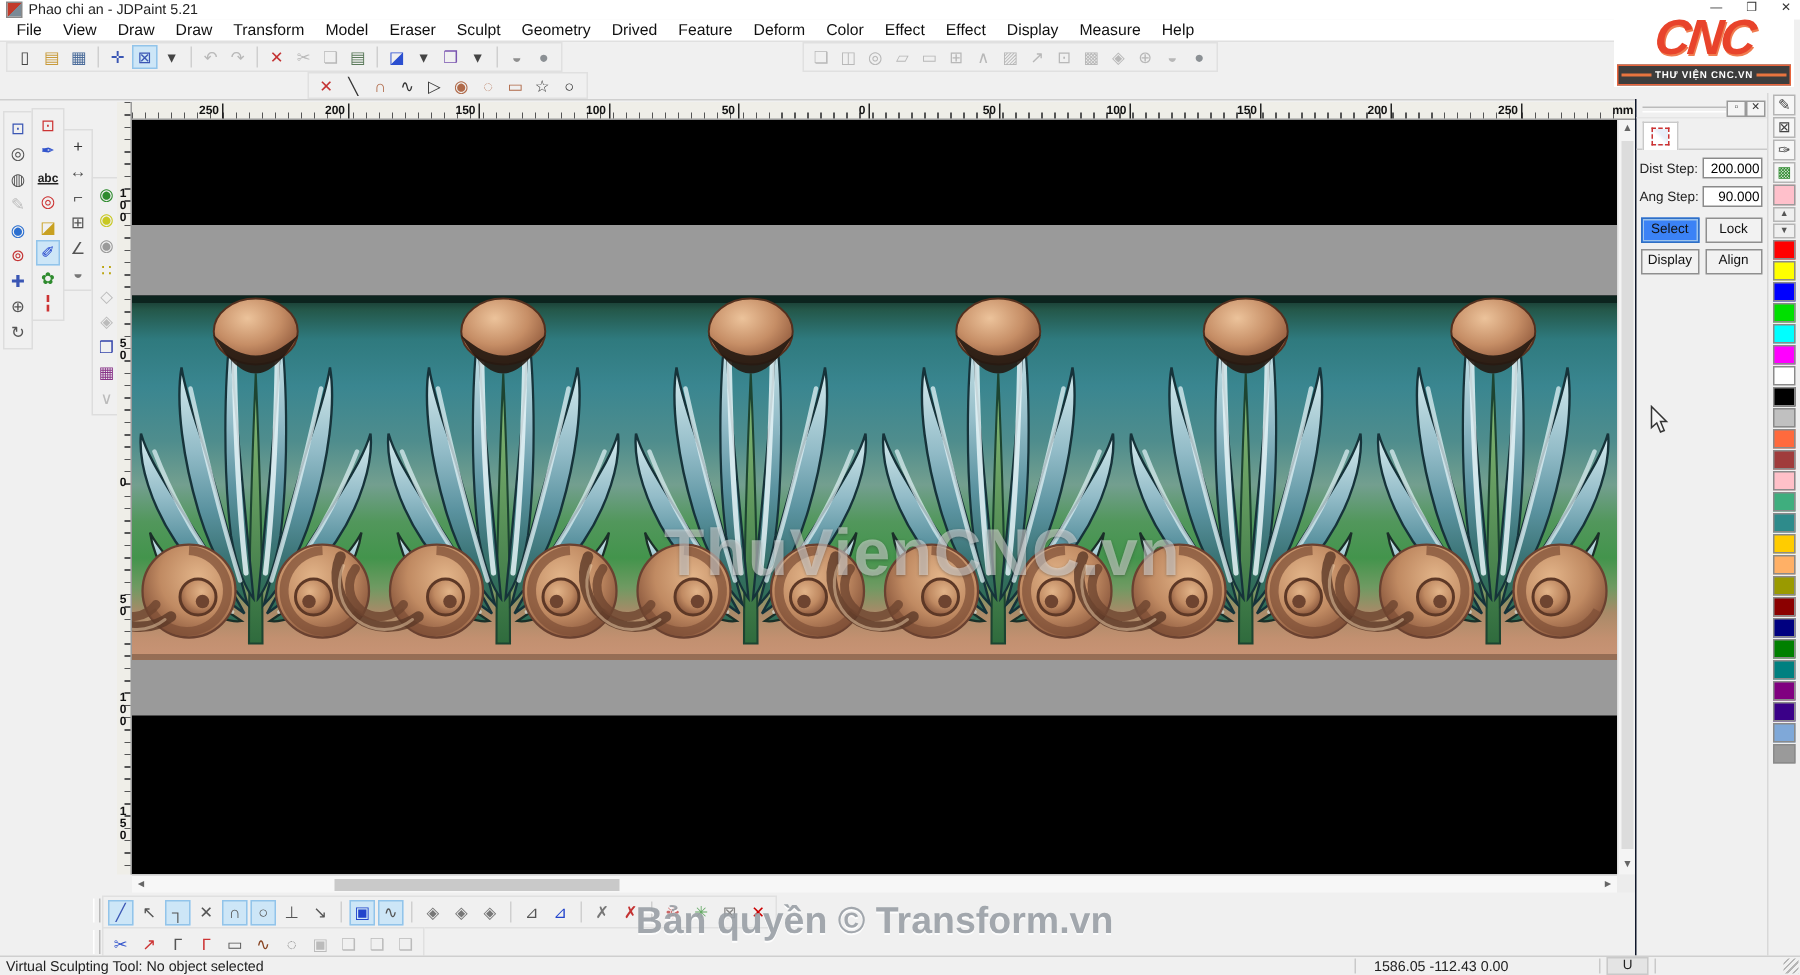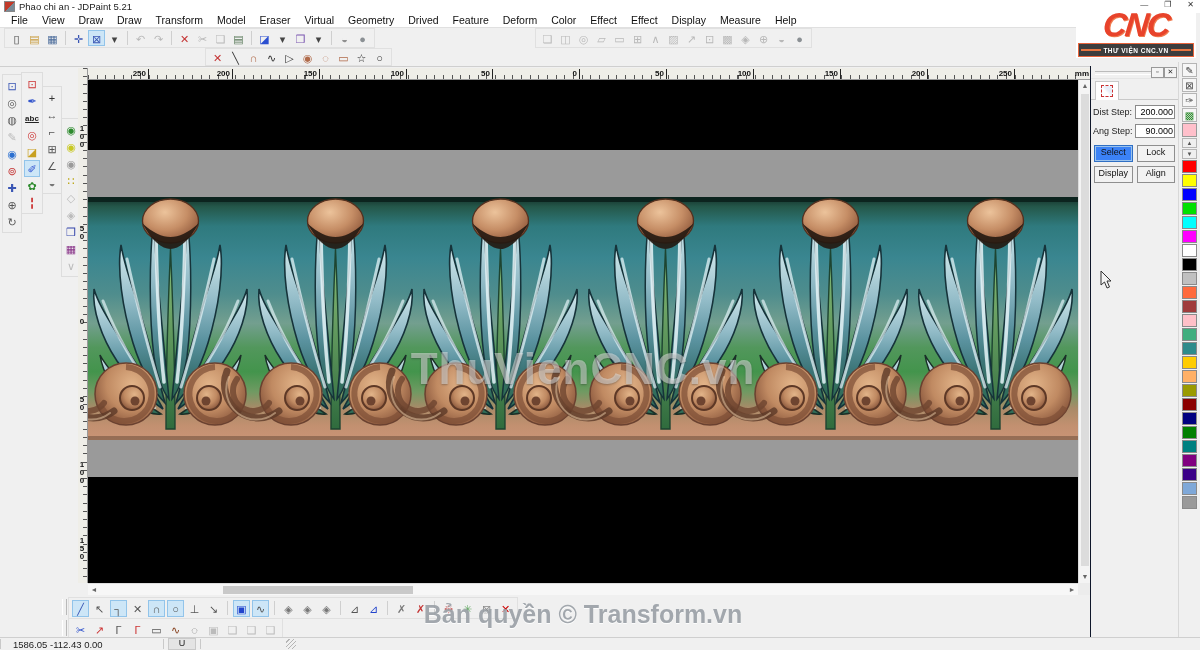--- a/index.html
+++ b/index.html
@@ -39,21 +39,21 @@
       background:repeating-linear-gradient(180deg,#555 0 1px,transparent 1px 8.2px);}
   .vlab{position:absolute;left:0;width:8px;font:bold 8px "Liberation Sans",sans-serif;line-height:8px;color:#111;word-break:break-all;text-align:center;}
   #ruler-corner{left:78px;top:68px;width:10px;height:12px;background:#efeee8;border-right:1px solid #bbb;border-bottom:1px solid #bbb;box-sizing:border-box;}
   
   #canvas{left:88px;top:80px;width:990px;height:503px;background:#000;overflow:hidden;}
   #band-top{position:absolute;left:0;top:70px;width:990px;height:47px;background:#9a9a9a;}
   #band-bot{position:absolute;left:0;top:360px;width:990px;height:37px;background:#9a9a9a;}
   #pattern{position:absolute;left:0;top:117px;}
   #wm-center{position:absolute;left:0;top:264px;width:990px;text-align:center;
      font-size:44px;font-weight:bold;color:rgba(235,235,235,0.5);
-     text-shadow:0 1px 2px rgba(40,40,40,0.35);letter-spacing:1px;}
+     text-shadow:0 1px 2px rgba(40,40,40,0.35);letter-spacing:1px;padding-left:32px;}
   
   #vscroll{left:1078px;top:80px;width:12px;height:503px;background:#f4f4f4;border-left:1px solid #ddd;box-sizing:border-box;}
   #vscroll .arr,#hscroll .arr{position:absolute;font-size:7px;color:#666;width:12px;height:12px;line-height:12px;text-align:center;}
   #vthumb{position:absolute;left:2px;top:14px;width:8px;height:472px;background:#dcdcdc;}
   #hscroll{left:88px;top:583px;width:990px;height:12px;background:#f7f7f7;border-top:1px solid #ddd;box-sizing:border-box;}
   #hthumb{position:absolute;left:135px;top:2px;width:190px;height:8px;background:#c9c9c9;}
   #scroll-corner{left:1078px;top:583px;width:12px;height:12px;background:#ececec;}
   
   #panel{left:1090px;top:66px;width:88px;height:572px;background:#f0f0f0;border-left:1px solid #0f172a;box-sizing:border-box;font-size:9.5px;}
   #panel-head{position:relative;height:12px;border-bottom:1px solid #e5e5e5;}
@@ -115,21 +115,21 @@
 
 <div id="menubar" class="abs">
 
 <span class="mi">File</span>
     <span class="mi">View</span>
     <span class="mi">Draw</span>
     <span class="mi">Draw</span>
     <span class="mi">Transform</span>
     <span class="mi">Model</span>
     <span class="mi">Eraser</span>
-    <span class="mi">Virtual</span>
+    <span class="mi">Sculpt</span>
     <span class="mi">Geometry</span>
     <span class="mi">Drived</span>
     <span class="mi">Feature</span>
     <span class="mi">Deform</span>
     <span class="mi">Color</span>
     <span class="mi">Effect</span>
     <span class="mi">Effect</span>
     <span class="mi">Display</span>
     <span class="mi">Measure</span>
     <span class="mi">Help</span>
@@ -454,20 +454,21 @@
     <span class="bbtn" style="color: rgb(136, 68, 34);">∿</span>
     <span class="bbtn" style="color: rgb(85, 85, 85);">◌</span>
     <span class="bbtn disabled">▣</span>
     <span class="bbtn disabled">❑</span>
     <span class="bbtn disabled">❑</span>
     <span class="bbtn disabled">❑</span>
   </div>
 <div id="wm-bottom" class="abs">Bản quyền © Transform.vn</div>
 
 <div id="statusbar" class="abs">
+  <span id="status-msg">Virtual Sculpting Tool: No object selected</span>
   <span class="ssep"></span>
   <span id="status-coords">1586.05 -112.43 0.00</span>
   <span class="ssep"></span>
   <span id="status-unit">U</span>
   <span class="ssep"></span>
   <span id="status-pad">
     <span id="grip"></span>
   </span>
 </div>
 

